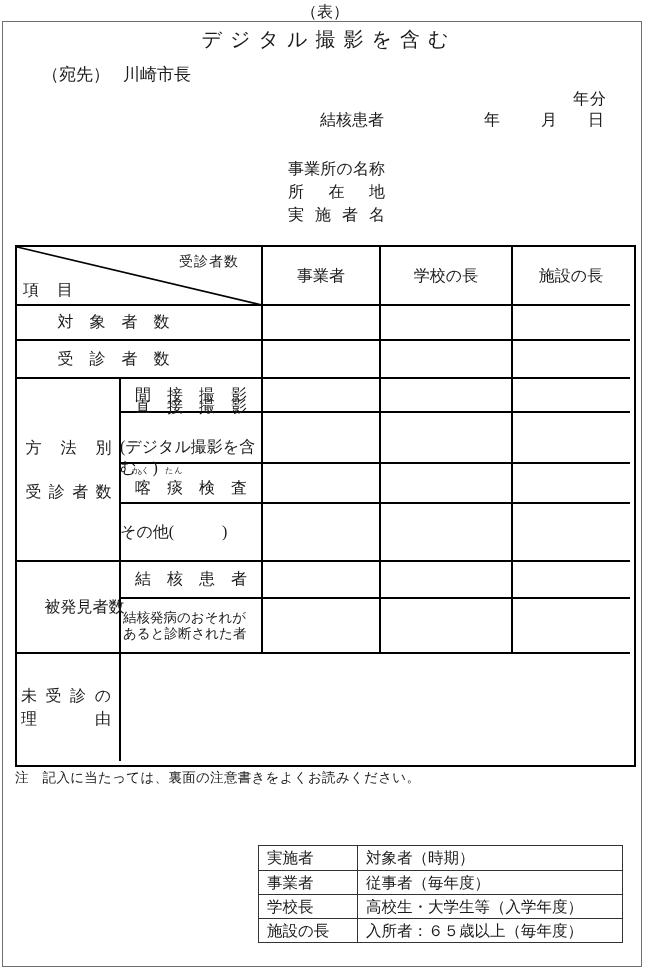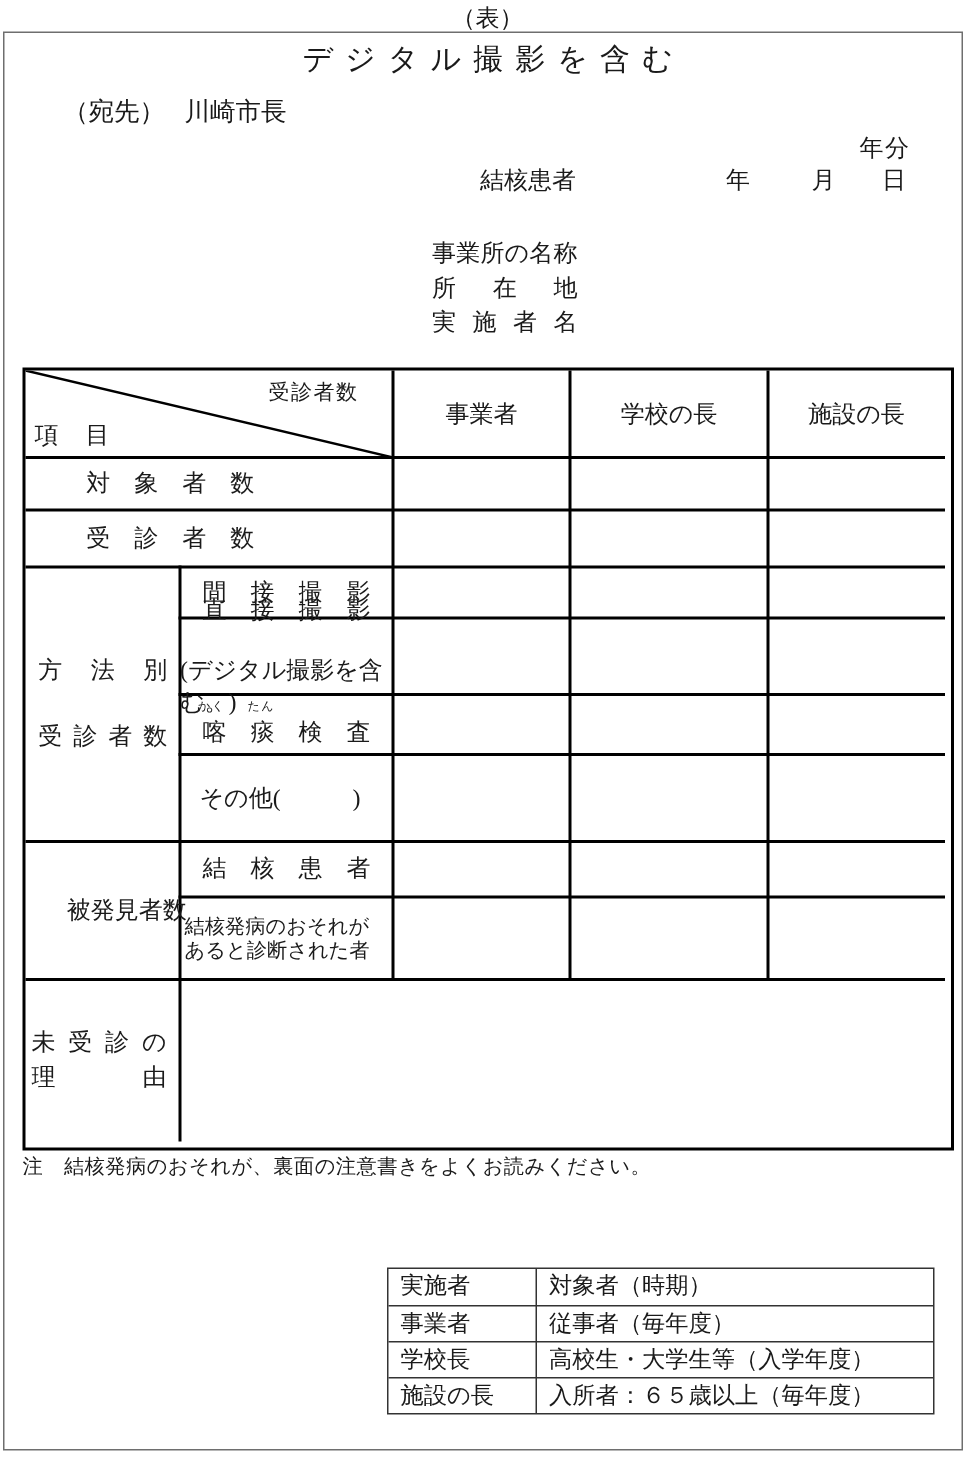--- a/index.html
+++ b/index.html
@@ -28,21 +28,21 @@
   .cell.col{flex-direction:column;}
   .corner{position:absolute;left:0;top:0;width:245px;height:58px;}
   .corner svg{position:absolute;left:0;top:0;}
   .corner .tr{position:absolute;top:6px;left:0;width:222px;text-align:right;font-size:14px;letter-spacing:1px;}
   .corner .bl{position:absolute;top:33px;left:6px;font-size:16px;}
   .shiftL{margin-right:52px;}
   .grp-label span{line-height:23px;}
   .subnote{font-size:16px;margin-top:19px;letter-spacing:0;}
   .furi{position:absolute;font-size:8px;letter-spacing:1px;top:2px;}
   .two13{align-items:flex-start;padding-left:3px;font-size:13.5px;line-height:16px;}
-  .other-cell{justify-content:flex-start;padding-left:13px;text-align:center;}
+  .other-cell{justify-content:flex-start;text-align:center;}
   .dcell{position:absolute;}
   .note-line{top:769px;left:15px;font-size:13.5px;letter-spacing:0.3px;}
 
   
   .sched{left:258px;top:845px;width:365px;border:1.5px solid #333;box-sizing:border-box;
          display:grid;grid-template-columns:99px 1fr;font-size:15.5px;}
   .sched .scell{height:24px;line-height:23px;padding-left:8px;box-sizing:border-box;border-top:1.5px solid #333;white-space:nowrap;overflow:hidden;}
   .sched .scell.r0{border-top:none;}
   .sched .who{border-right:1.5px solid #333;}
 </style>
@@ -159,21 +159,21 @@
     <div class="dcell" style="left:363px;top:256px;width:132px;height:58px;"></div>
     <div class="dcell" style="left:495px;top:256px;width:118px;height:58px;"></div>
     <div class="dcell" style="left:245px;top:314px;width:118px;height:37px;"></div>
     <div class="dcell" style="left:363px;top:314px;width:132px;height:37px;"></div>
     <div class="dcell" style="left:495px;top:314px;width:118px;height:37px;"></div>
     <div class="dcell" style="left:245px;top:351px;width:118px;height:55px;"></div>
     <div class="dcell" style="left:363px;top:351px;width:132px;height:55px;"></div>
     <div class="dcell" style="left:495px;top:351px;width:118px;height:55px;"></div>
   </div>
 
-  <div class="abs note-line">注　結核発病のおそれが、裏面の注意書きをよくお読みください。</div>
+  <div class="abs note-line">注　記入に当たっては、裏面の注意書きをよくお読みください。</div>
 
   <div class="abs sched">
     <div class="scell who r0">実施者</div>
     <div class="scell r0">対象者（時期）</div>
     <div class="scell who">事業者</div>
     <div class="scell">従事者（毎年度）</div>
     <div class="scell who">学校長</div>
     <div class="scell">高校生・大学生等（入学年度）</div>
     <div class="scell who">施設の長</div>
     <div class="scell">入所者：６５歳以上（毎年度）</div>

